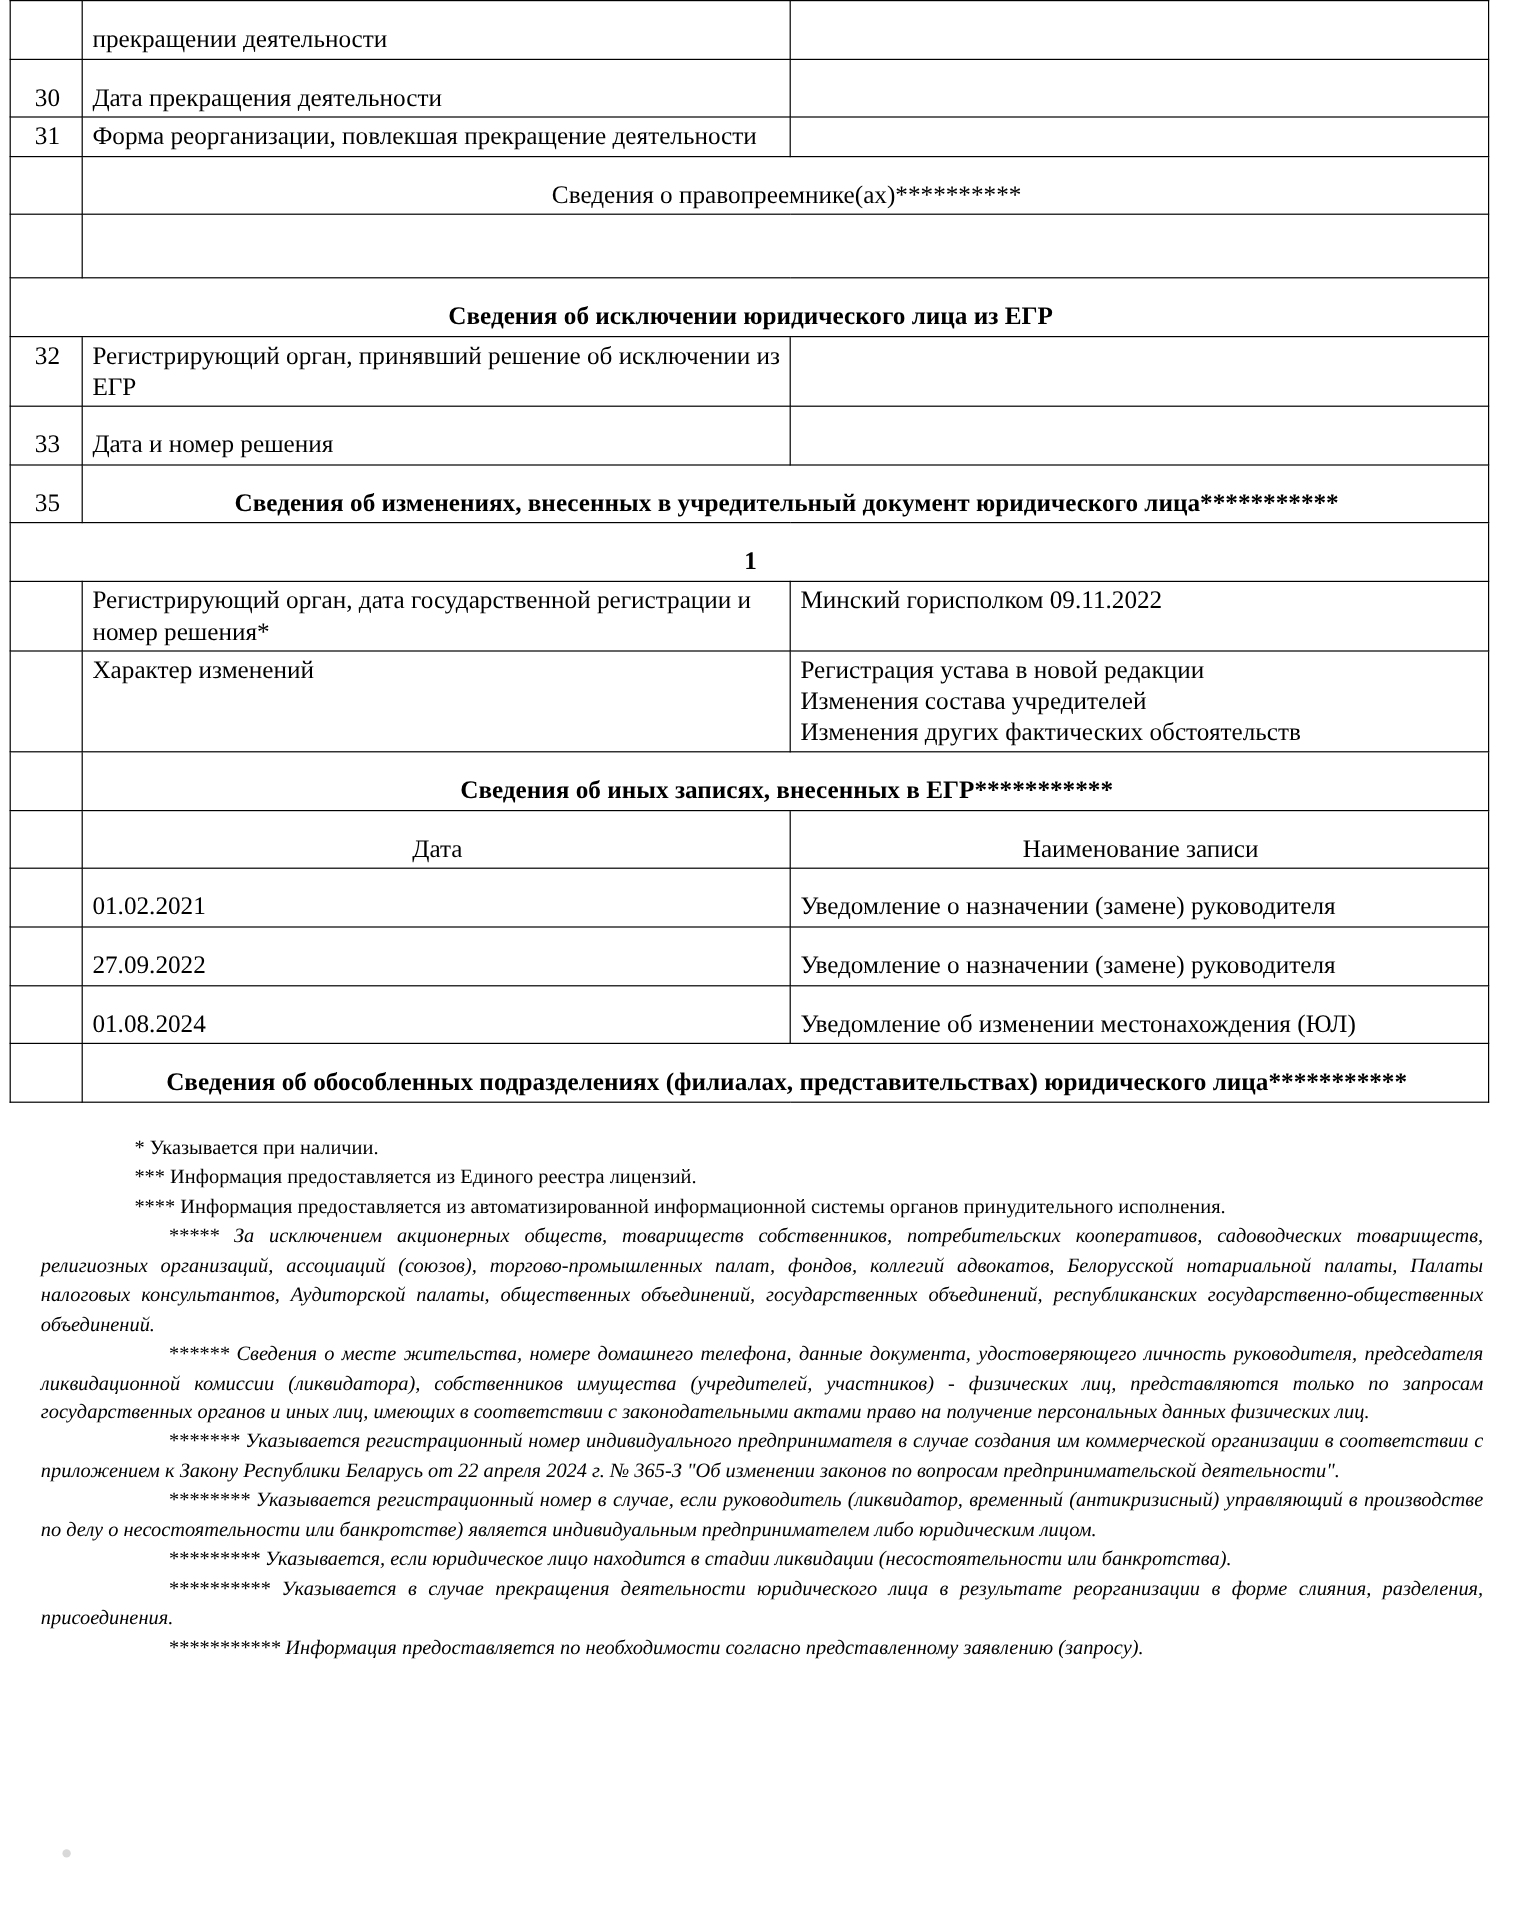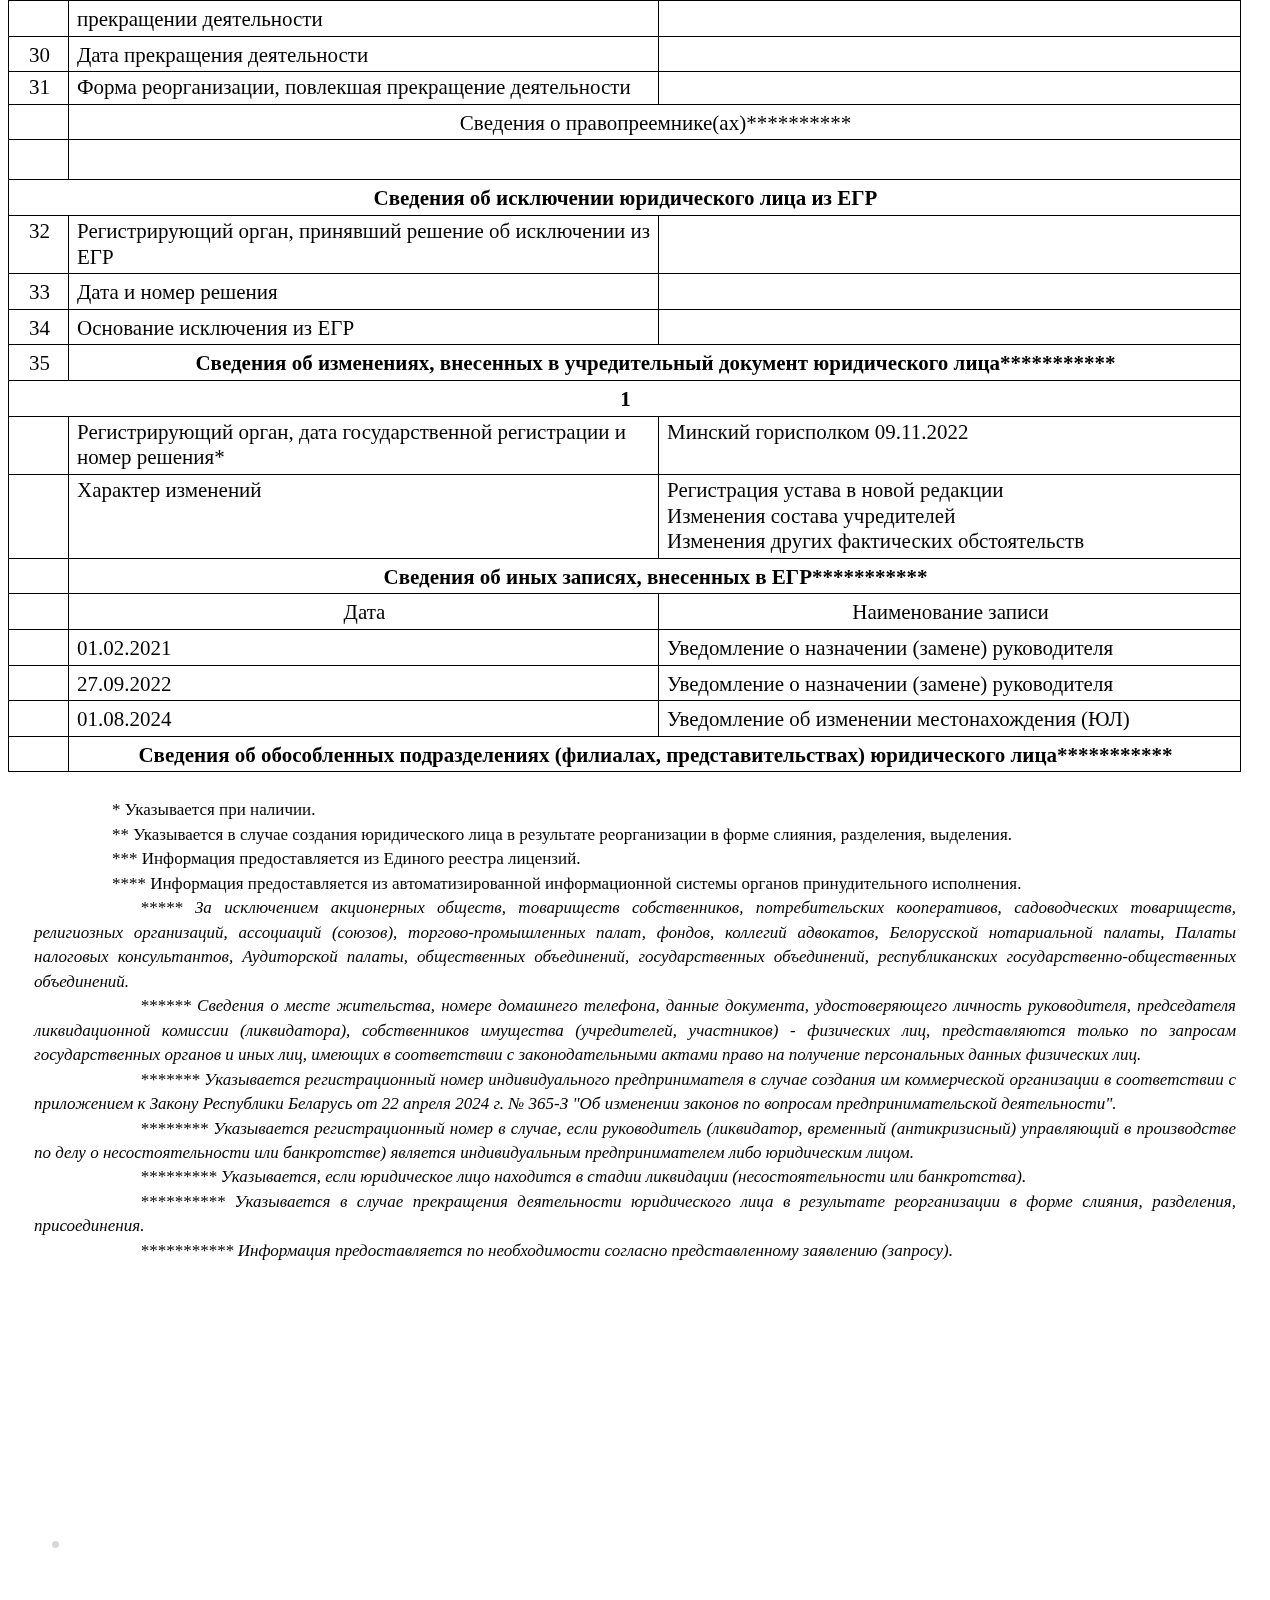--- a/index.html
+++ b/index.html
@@ -29,21 +29,21 @@
   table.egr {
     border-collapse: collapse;
     width: 1232px;
     margin: 0 0 0 8px;
     table-layout: fixed;
     font-size: 21px;
     line-height: 1.22;
   }
   table.egr td {
     border: 1.6px solid #000;
-    padding: 6px 6px 3px 8px;
+    padding: 19px 6px 3px 8px;
     vertical-align: top;
   }
   col.c-num  { width: 60px; }
   col.c-lbl  { width: 590px; }
   col.c-val  { width: 582px; }
 
   td.num {
     text-align: center;
     padding-left: 0;
     padding-right: 0;
@@ -135,25 +135,20 @@
         <td class="lbl">Регистрирующий орган, принявший решение об исключении из ЕГР</td>
         <td class="val"></td>
       </tr>
 
       <tr>
         <td class="num">33</td>
         <td class="lbl">Дата и номер решения</td>
         <td class="val"></td>
       </tr>
 
-      <tr>
-        <td class="num">34</td>
-        <td class="lbl">Основание исключения из ЕГР</td>
-        <td class="val"></td>
-      </tr>
 
       <tr>
         <td class="num">35</td>
         <td class="center bold" colspan="2">Сведения об изменениях, внесенных в учредительный документ юридического лица***********</td>
       </tr>
 
       <tr>
         <td class="center bold" colspan="3">1</td>
       </tr>
 
@@ -209,21 +204,20 @@
       <tr>
         <td class="num"></td>
         <td class="center bold" colspan="2">Сведения об обособленных подразделениях (филиалах, представительствах) юридического лица***********</td>
       </tr>
 
     </tbody>
   </table>
 
   <div class="notes">
     <p>* Указывается при наличии.</p>
-    <p>** Указывается в случае создания юридического лица в результате реорганизации в форме слияния, разделения, выделения.</p>
     <p>*** Информация предоставляется из Единого реестра лицензий.</p>
     <p>**** Информация предоставляется из автоматизированной информационной системы органов принудительного исполнения.</p>
     <p class="wide-indent">***** За исключением акционерных обществ, товариществ собственников, потребительских кооперативов, садоводческих товариществ, религиозных организаций, ассоциаций (союзов), торгово-промышленных палат, фондов, коллегий адвокатов, Белорусской нотариальной палаты, Палаты налоговых консультантов, Аудиторской палаты, общественных объединений, государственных объединений, республиканских государственно-общественных объединений.</p>
     <p class="wide-indent">****** Сведения о месте жительства, номере домашнего телефона, данные документа, удостоверяющего личность руководителя, председателя ликвидационной комиссии (ликвидатора), собственников имущества (учредителей, участников) - физических лиц, представляются только по запросам государственных органов и иных лиц, имеющих в соответствии с законодательными актами право на получение персональных данных физических лиц.</p>
     <p class="wide-indent">******* Указывается регистрационный номер индивидуального предпринимателя в случае создания им коммерческой организации в соответствии с приложением к Закону Республики Беларусь от 22 апреля 2024 г. № 365-З "Об изменении законов по вопросам предпринимательской деятельности".</p>
     <p class="wide-indent">******** Указывается регистрационный номер в случае, если руководитель (ликвидатор, временный (антикризисный) управляющий в производстве по делу о несостоятельности или банкротстве) является индивидуальным предпринимателем либо юридическим лицом.</p>
     <p class="wide-indent">********* Указывается, если юридическое лицо находится в стадии ликвидации (несостоятельности или банкротства).</p>
     <p class="wide-indent">********** Указывается в случае прекращения деятельности юридического лица в результате реорганизации в форме слияния, разделения, присоединения.</p>
     <p class="wide-indent">*********** Информация предоставляется по необходимости согласно представленному заявлению (запросу).</p>
   </div>

